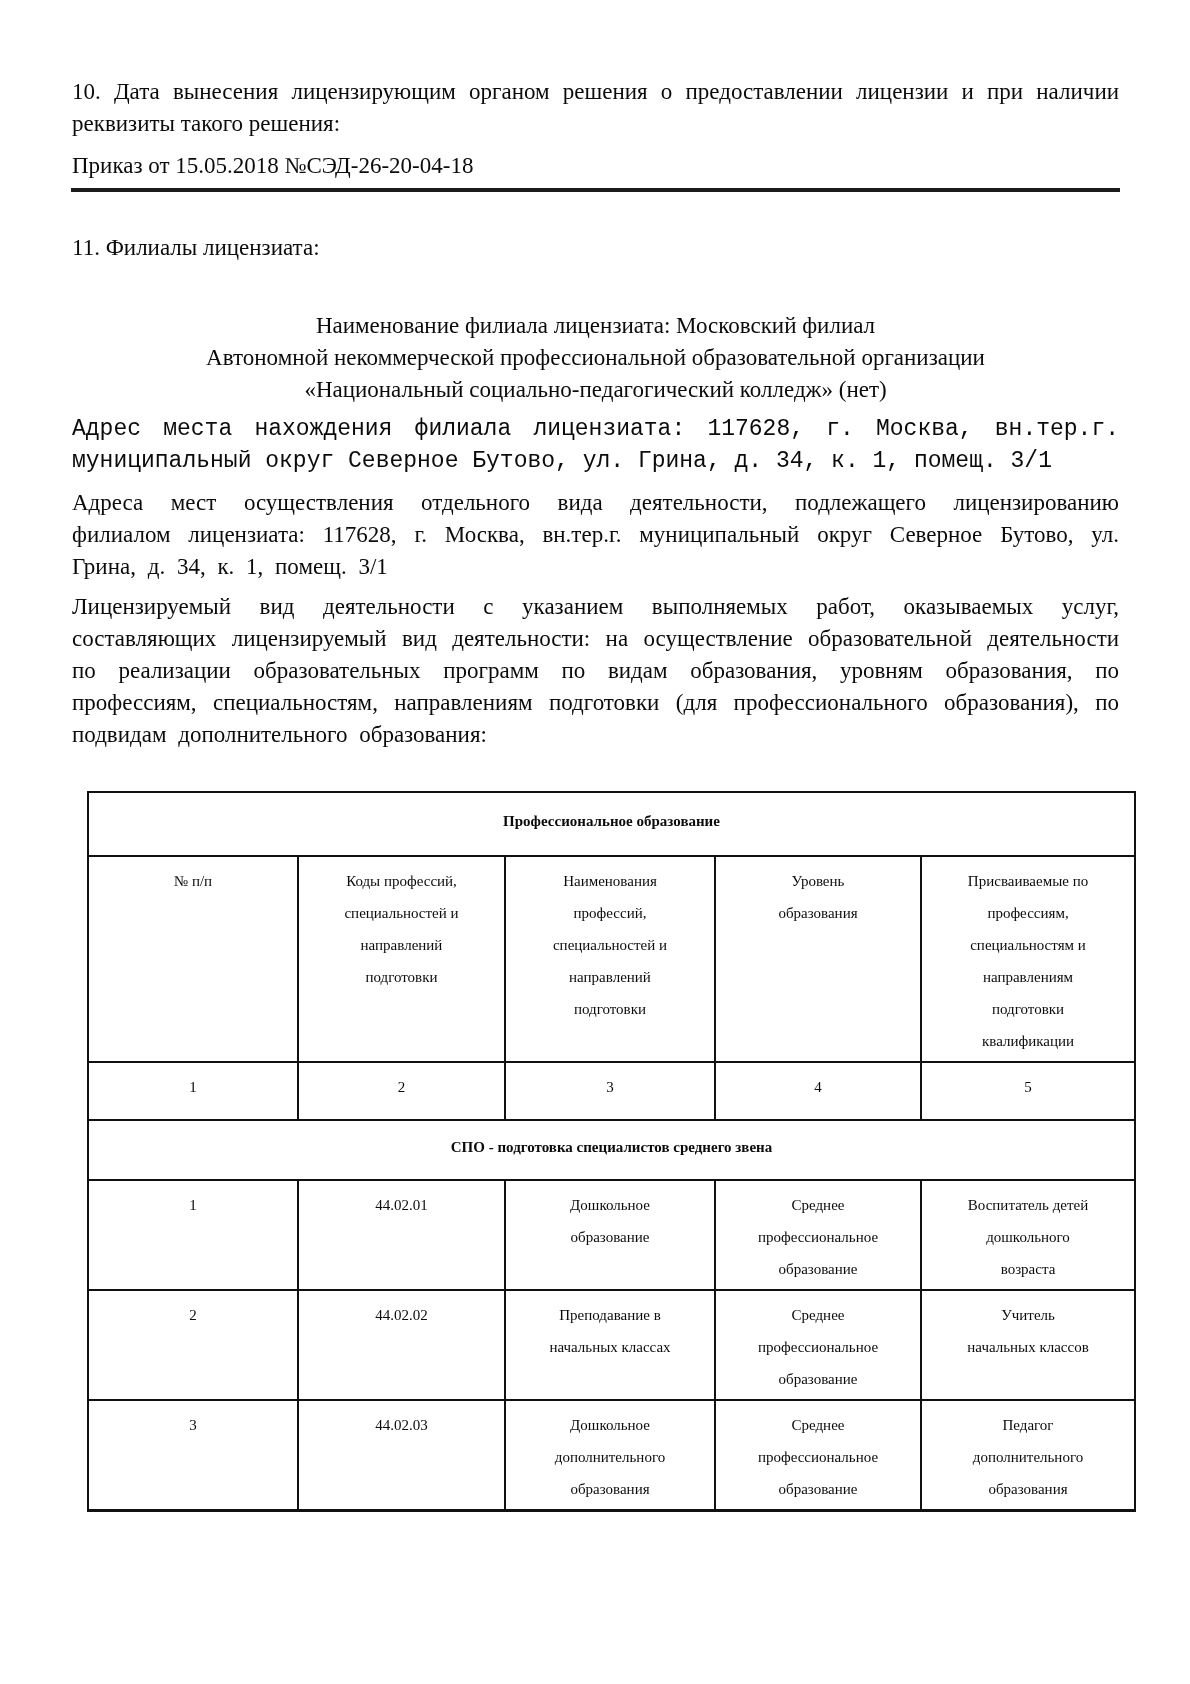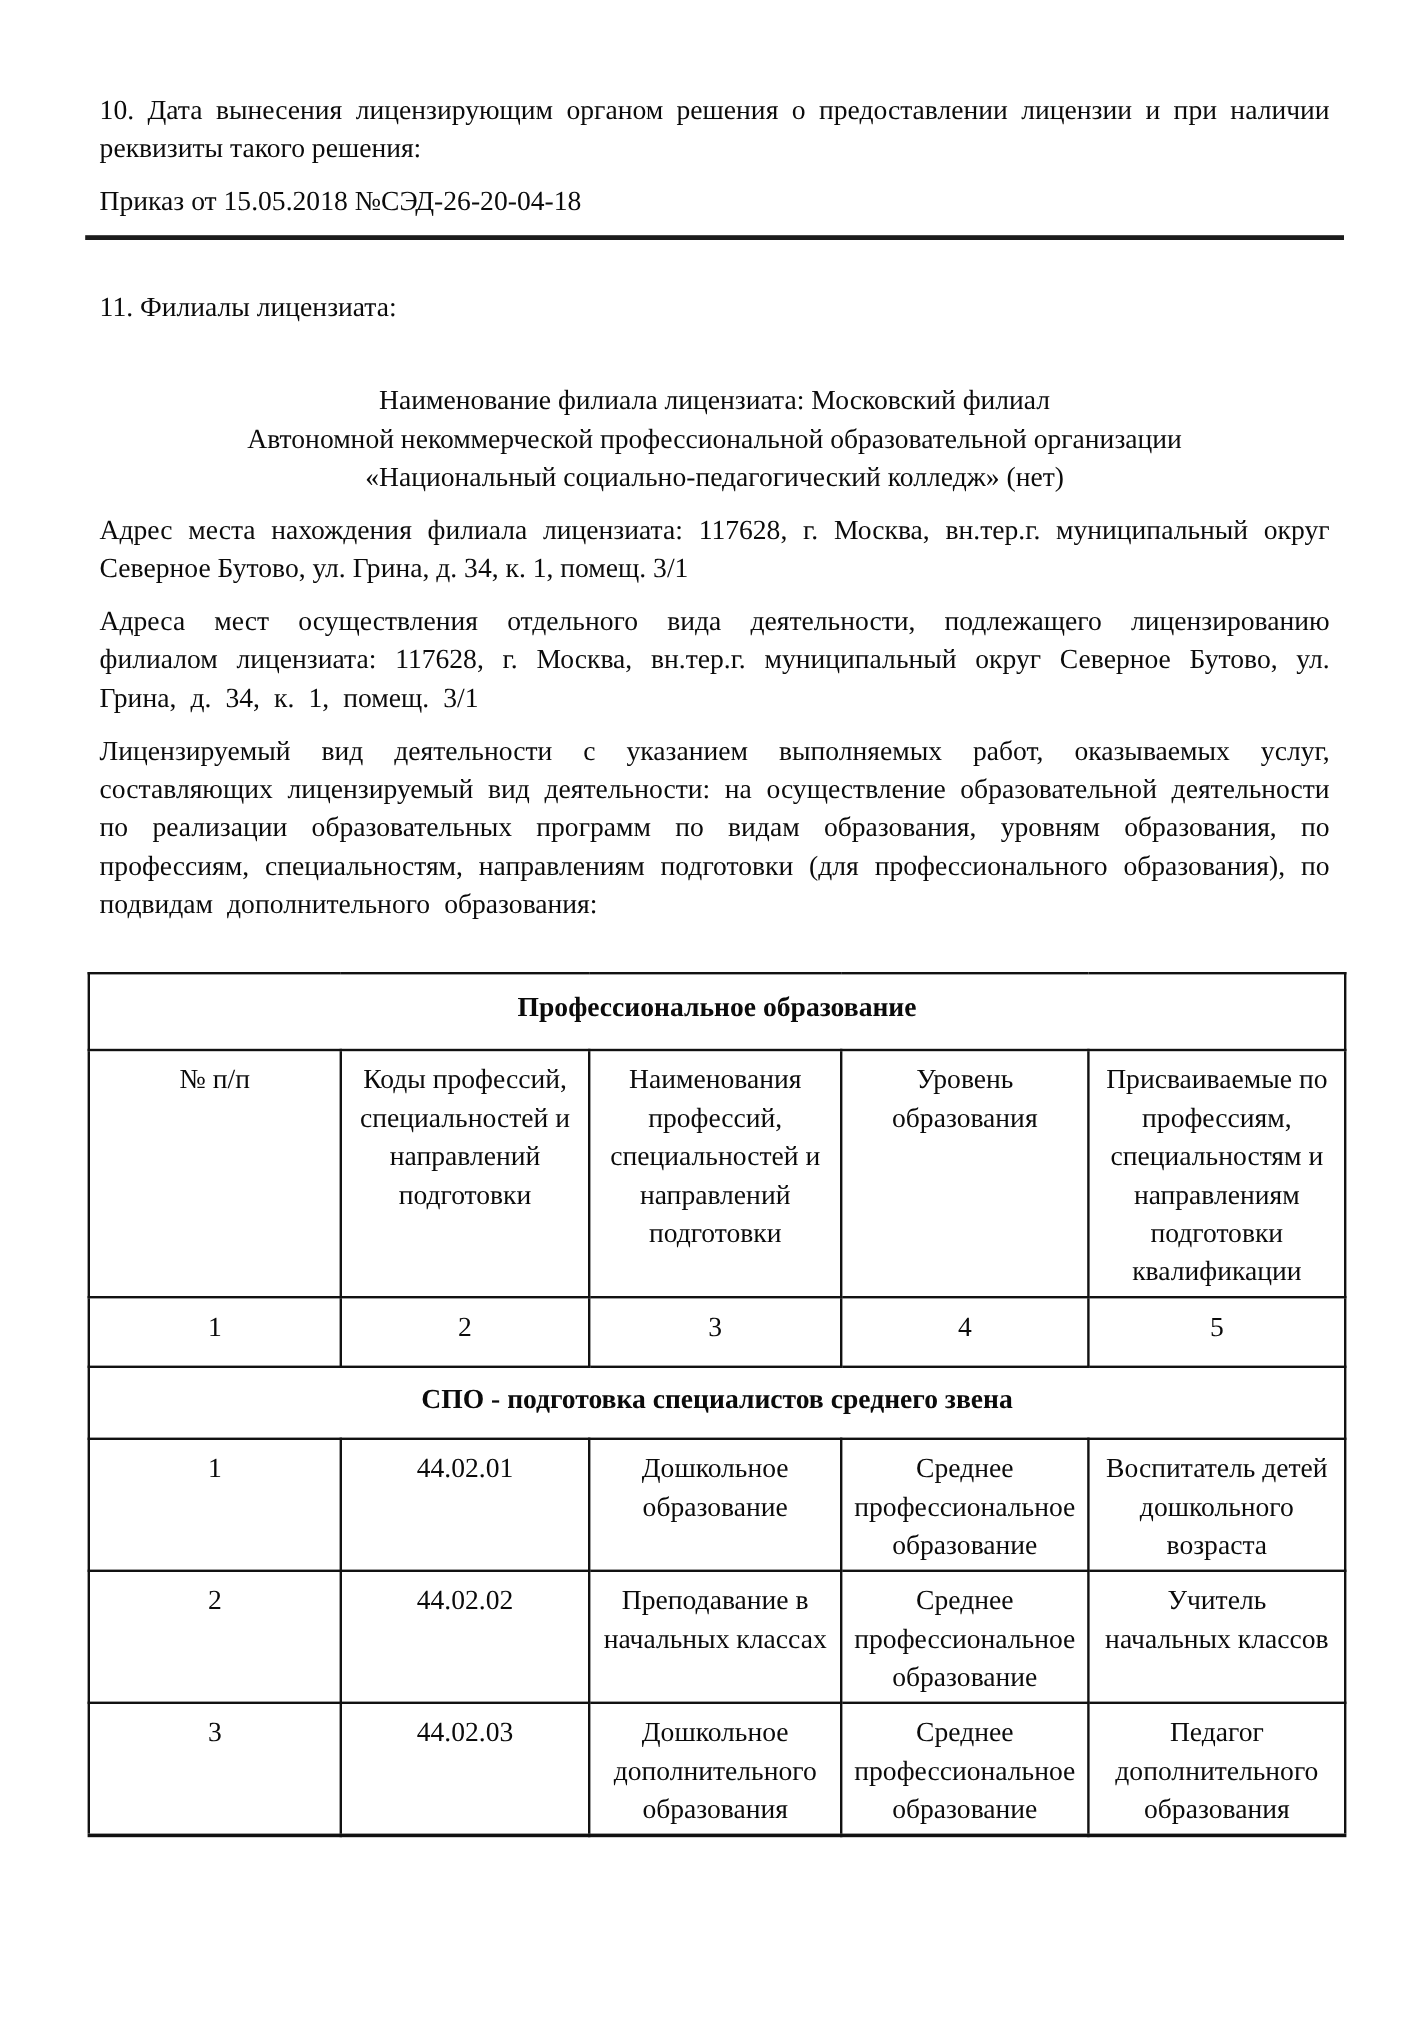--- a/index.html
+++ b/index.html
@@ -17,54 +17,54 @@
     font-size: 23px;
     line-height: 32px;
     overflow: hidden;
   }
   .content {
     position: absolute;
     left: 71px;
     top: 0;
     width: 1049px;
   }
-  p { margin: 12px; }
+  p { margin: 1px; }
   .justify { text-align: justify; }
   .clause-10 { margin-top: 76px; }
   .order-ref {
     margin-top: 10px;
     text-align: left;
   }
   .rule {
     margin-top: 6px;
     height: 4px;
     background: #1c1c1c;
   }
   .clause-11 { margin-top: 40px; }
   .branch-name {
     margin-top: 46px;
     white-space: pre-line;
     text-align: center;
   }
-  .branch-address { margin-top: 7px; }
+  .branch-address { margin-top: 7px; font-family: Liberation Mono, monospace; }
   .activity-addresses {
     margin-top: 10px;
     word-spacing: 6px;
   }
   .licensed-activity {
     margin-top: 8px;
     word-spacing: 6px;
   }
   table.edu {
     margin-top: 40px;
-    margin-left: 2px;
+    margin-left: 16px;
     border-collapse: collapse;
     table-layout: fixed;
     width: 1047px;
-    font-size: 23px;
+    font-size: 15px;
     line-height: 32px;
   }
   table.edu td {
     border: 2px solid #111111;
     vertical-align: top;
     text-align: center;
     padding: 8px 6px 4px 6px;
     white-space: pre-line;
     overflow: hidden;
   }

